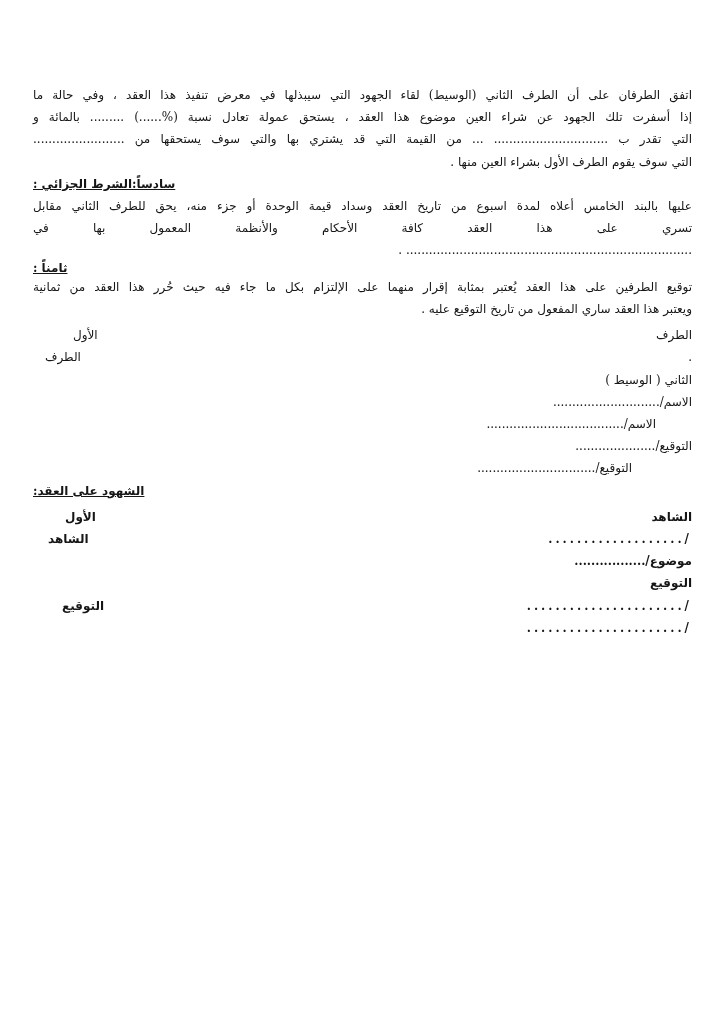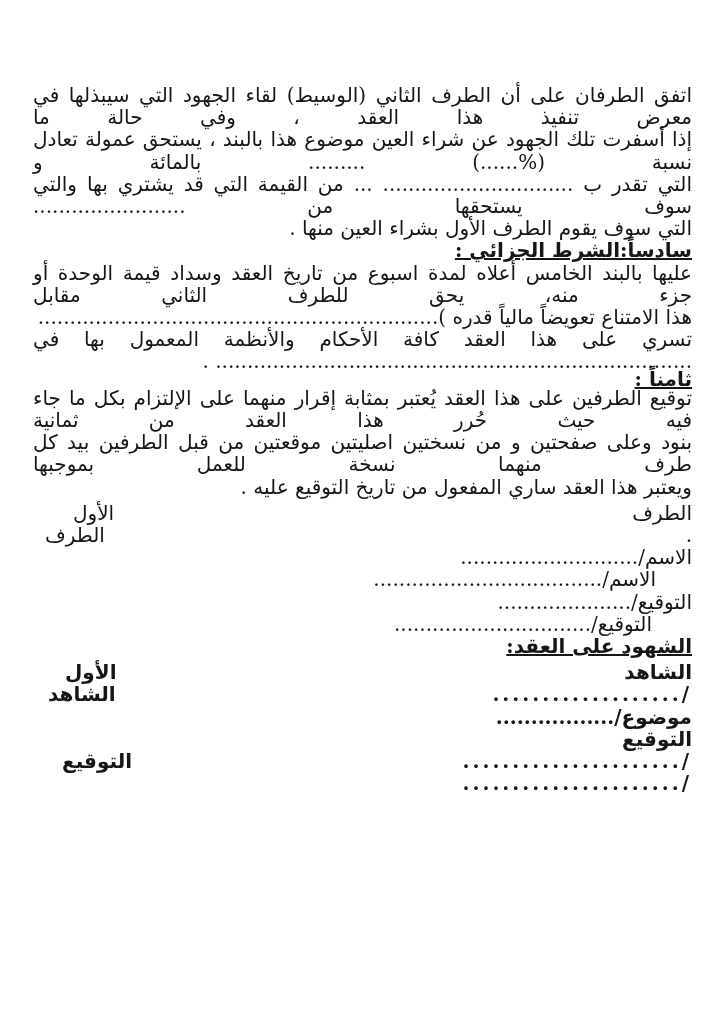--- a/index.html
+++ b/index.html
@@ -9,82 +9,81 @@
     width:724px;height:1024px;
     background:#ffffff;
     overflow:hidden;
     font-family:"DejaVu Serif","DejaVu Sans",serif;
     color:#161616;
   }
   .doc{
     position:absolute;
     left:33px;top:84px;width:659px;
     direction:rtl;
-    font-size:20px;
+    font-size:12px;
     line-height:22.2px;
   }
   .line{min-height:22.2px;}
   .jl{text-align:justify;text-align-last:justify;}
   .rl{text-align:right;}
-  .hd{font-weight:bold;text-decoration:underline;text-align:right;}
+  .hd{font-weight:bold;text-decoration:underline;text-align:left;}
   .flexrow{display:flex;justify-content:space-between;}
   .b{font-weight:bold;}
   .ds{letter-spacing:3px;}
   .mt-h8{margin-top:-5px;}
   .mt-p3{margin-top:-3px;}
   .mt-sig{margin-top:4px;}
   .mt-w1{margin-top:4px;}
   .ind-name2{margin-right:36px;}
-  .ind-sign2{margin-right:40px;}
+  .ind-sign2{margin-right:60px;}
   .pl40{padding-left:40px;}
   .pl12{padding-left:12px;}
   .pl32{padding-left:32px;}
   .pl15{padding-left:15px;}
   .pl29{padding-left:29px;}
 </style>
 </head>
 <body>
 
 <div class="page">
   <div class="doc">
 
     <div>
       <div class="line jl">اتفق الطرفان على أن الطرف الثاني (الوسيط) لقاء الجهود التي سيبذلها في معرض تنفيذ هذا العقد ، وفي حالة ما</div>
-      <div class="line jl">إذا أسفرت تلك الجهود عن شراء العين موضوع هذا بالبند ، يستحق عمولة تعادل نسبة (%......) ......... بالمائة و</div>
+      <div class="line jl">إذا أسفرت تلك الجهود عن شراء العين موضوع هذا العقد ، يستحق عمولة تعادل نسبة (%......) ......... بالمائة و</div>
       <div class="line jl">التي تقدر ب .............................. ... من القيمة التي قد يشتري بها والتي سوف يستحقها من ........................</div>
       <div class="line rl">التي سوف يقوم الطرف الأول بشراء العين منها .</div>
     </div>
 
     <div class="line hd">سادساً:الشرط الجزائي :</div>
 
     <div>
       <div class="line jl">عليها بالبند الخامس أعلاه لمدة اسبوع من تاريخ العقد وسداد قيمة الوحدة أو جزء منه، يحق للطرف الثاني مقابل</div>
-      <div class="line rl">هذا الامتناع تعويضاً مالياً قدره )...............................................................</div>
     </div>
 
     <div class="line jl">تسري على هذا العقد كافة الأحكام والأنظمة المعمول بها في</div>
     <div class="line rl">........................................................................... .</div>
 
     <div class="line hd mt-h8">ثامناً :</div>
 
     <div class="mt-p3">
       <div class="line jl">توقيع الطرفين على هذا العقد يُعتبر بمثابة إقرار منهما على الإلتزام بكل ما جاء فيه حيث حُرر هذا العقد من ثمانية</div>
-      <div class="line jl">بنود وعلى  صفحتين و من نسختين اصليتين موقعتين من قبل الطرفين بيد كل طرف منهما نسخة للعمل بموجبها</div>
       <div class="line rl">ويعتبر هذا العقد ساري المفعول من تاريخ التوقيع عليه .</div>
     </div>
 
     <div class="mt-sig">
       <div class="line flexrow pl40">
         <span>الطرف</span>
         <span>الأول</span>
       </div>
       <div class="line flexrow pl12">
         <span>.</span>
         <span>الطرف</span>
       </div>
+      <div class="line rl">الثاني ( الوسيط )</div>
       <div class="line rl">الاسم/............................</div>
       <div class="line rl ind-name2">الاسم/....................................</div>
       <div class="line rl">التوقيع/.....................</div>
       <div class="line rl ind-sign2">التوقيع/...............................</div>
     </div>
 
     <div class="line hd">الشهود على العقد:</div>
     <div class="b mt-w1">
       <div class="line flexrow pl32">
         <span>الشاهد</span>

